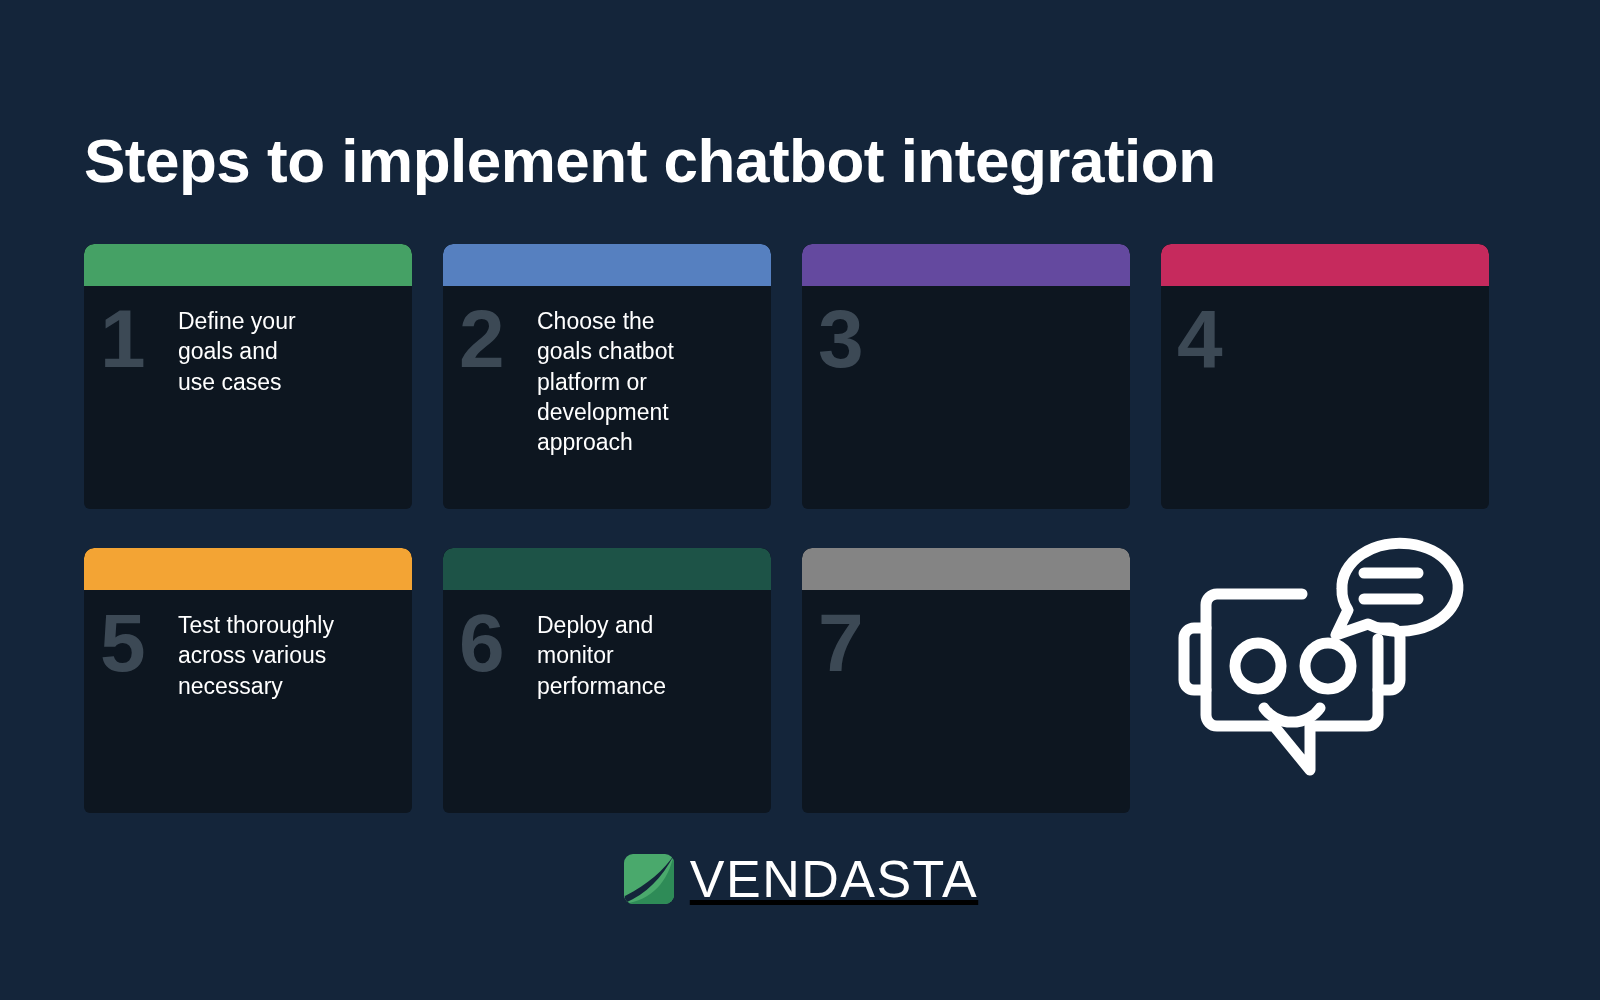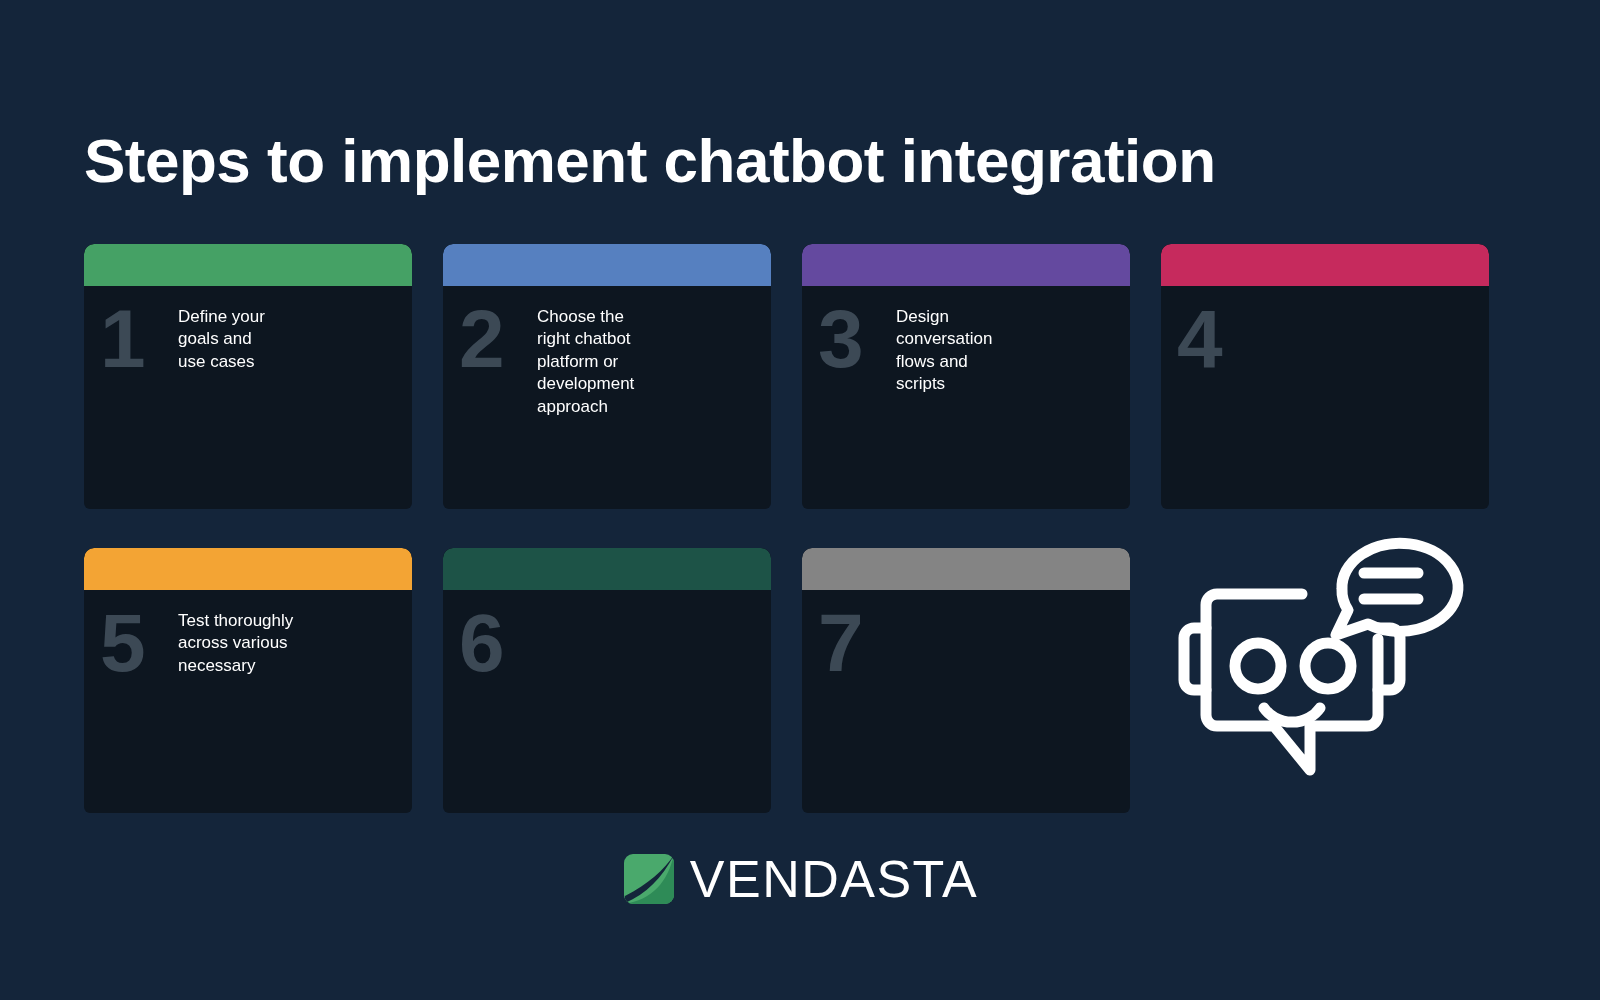--- a/index.html
+++ b/index.html
@@ -77,21 +77,21 @@
     font-weight: bold;
     line-height: 0.86;
     width: 78px;
     flex: 0 0 78px;
     text-align: left;
     letter-spacing: -2px;
     user-select: none;
   }
   .card-text {
     color: #ffffff;
-    font-size: 17px;
+    font-size: 23px;
     line-height: 1.32;
     font-weight: 400;
     padding-top: 2px;
     white-space: pre-line;
   }
 
   
   .robot-slot {
     width: 328px;
     height: 265px;
@@ -109,20 +109,21 @@
 
   
   .footer {
     position: absolute;
     left: 0;
     top: 852px;
     width: 1600px;
     display: flex;
     justify-content: center;
     align-items: flex-end;
+    text-decoration: underline;
   }
   .logo {
     display: flex;
     align-items: center;
     gap: 14px;
   }
   .logo-mark {
     width: 54px;
     height: 54px;
   }
@@ -153,35 +154,31 @@
 goals and
 use cases</div>
         </div>
       </div>
 
       <div class="card">
         <div class="card-header" style="background: rgb(86, 128, 192);"></div>
         <div class="card-body">
           <div class="card-number">2</div>
           <div class="card-text">Choose the
-right chatbot
+goals chatbot
 platform or
 development
 approach</div>
         </div>
       </div>
 
       <div class="card">
         <div class="card-header" style="background: rgb(100, 73, 159);"></div>
         <div class="card-body">
           <div class="card-number">3</div>
-          <div class="card-text">Design
-conversation
-flows and
-scripts</div>
         </div>
       </div>
 
       <div class="card">
         <div class="card-header" style="background: rgb(198, 42, 93);"></div>
         <div class="card-body">
           <div class="card-number">4</div>
         </div>
       </div>
 
@@ -196,20 +193,23 @@
           <div class="card-text">Test thoroughly
 across various
 necessary</div>
         </div>
       </div>
 
       <div class="card">
         <div class="card-header" style="background: rgb(29, 83, 71);"></div>
         <div class="card-body">
           <div class="card-number">6</div>
+          <div class="card-text">Deploy and
+monitor
+performance</div>
         </div>
       </div>
 
       <div class="card">
         <div class="card-header" style="background: rgb(132, 132, 132);"></div>
         <div class="card-body">
           <div class="card-number">7</div>
         </div>
       </div>
 

